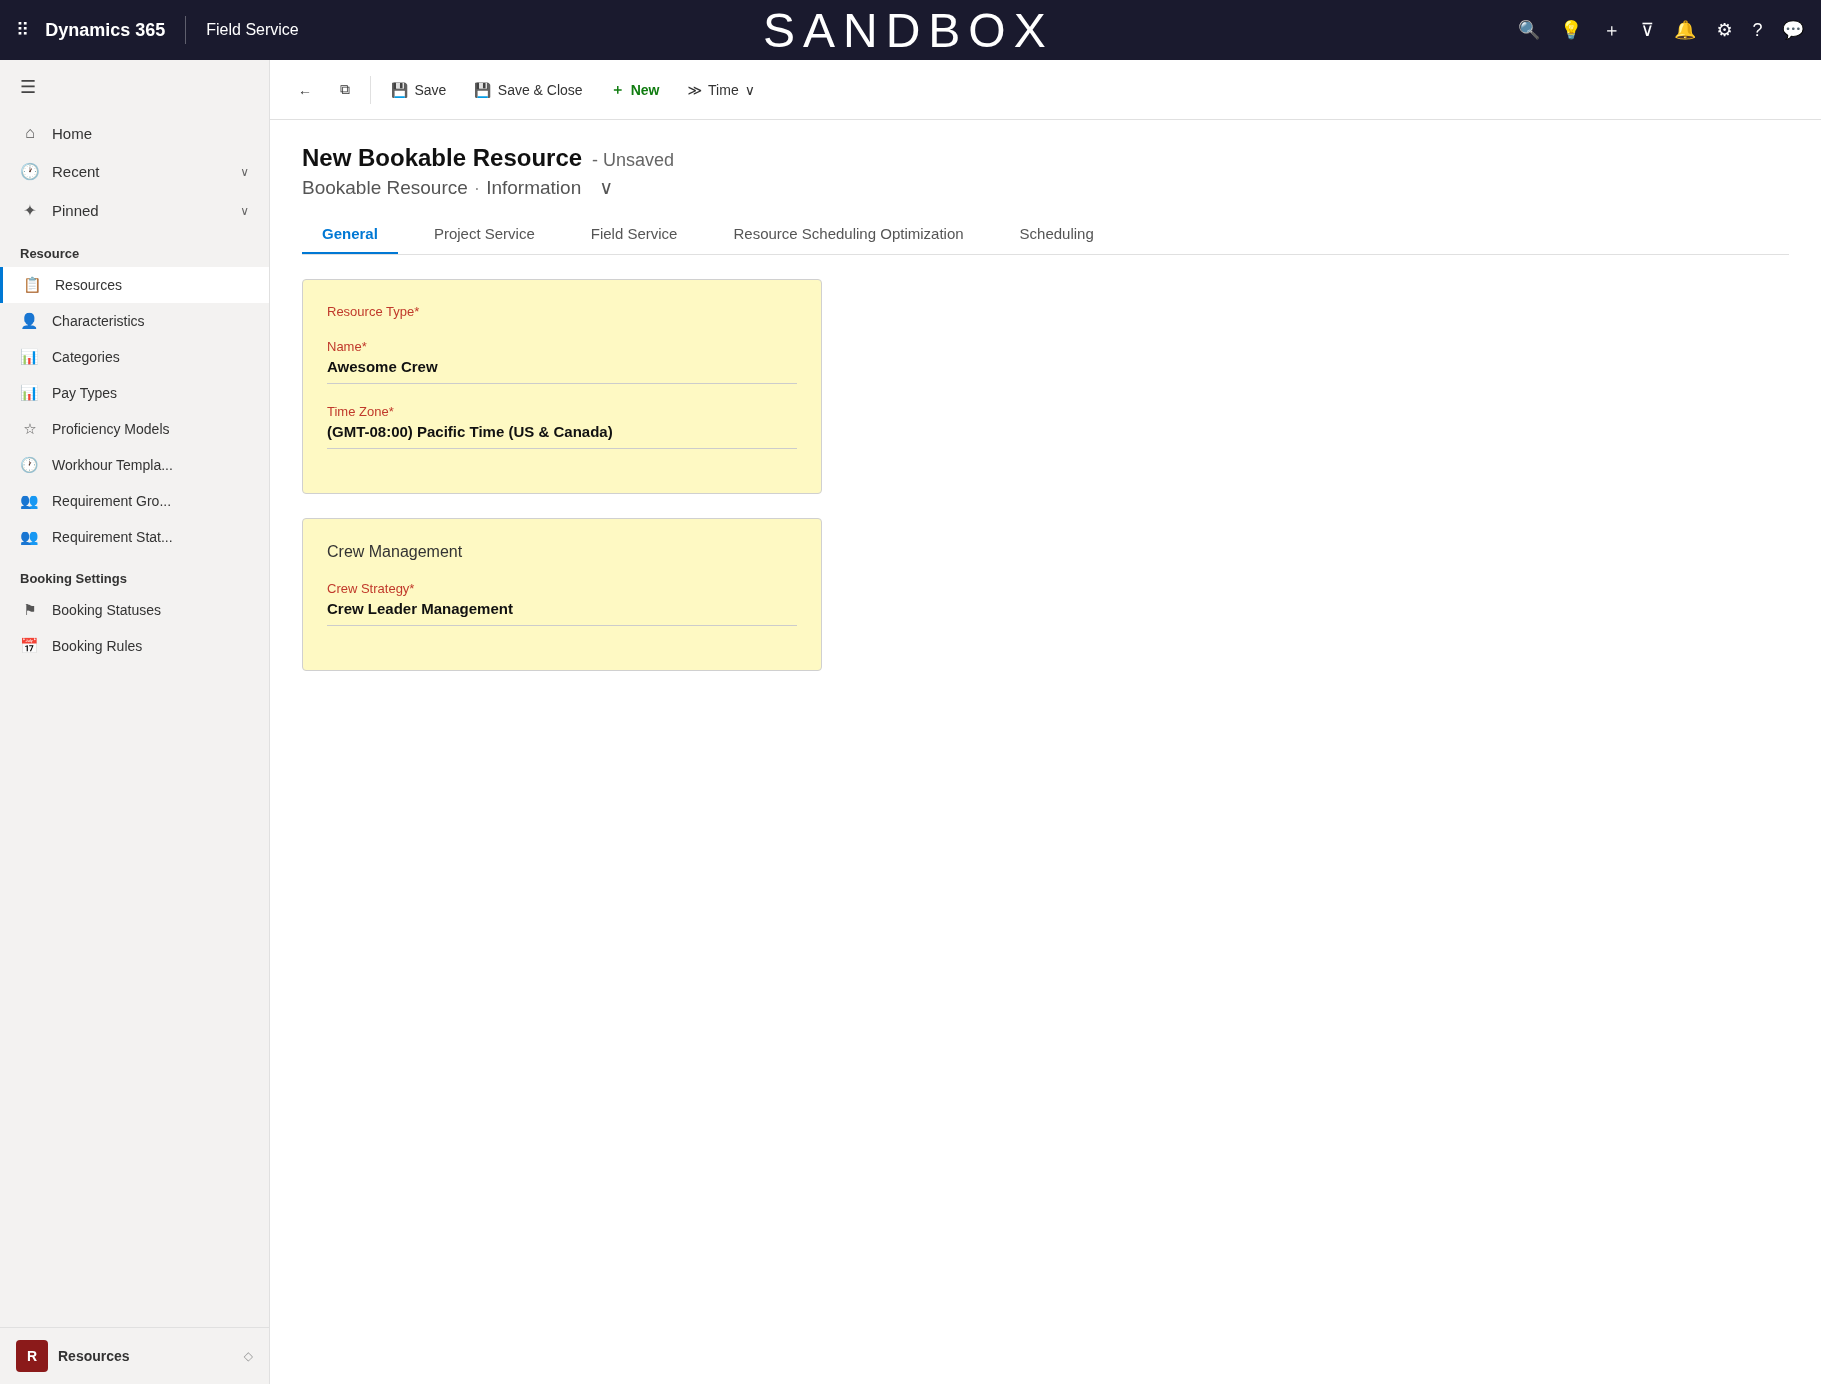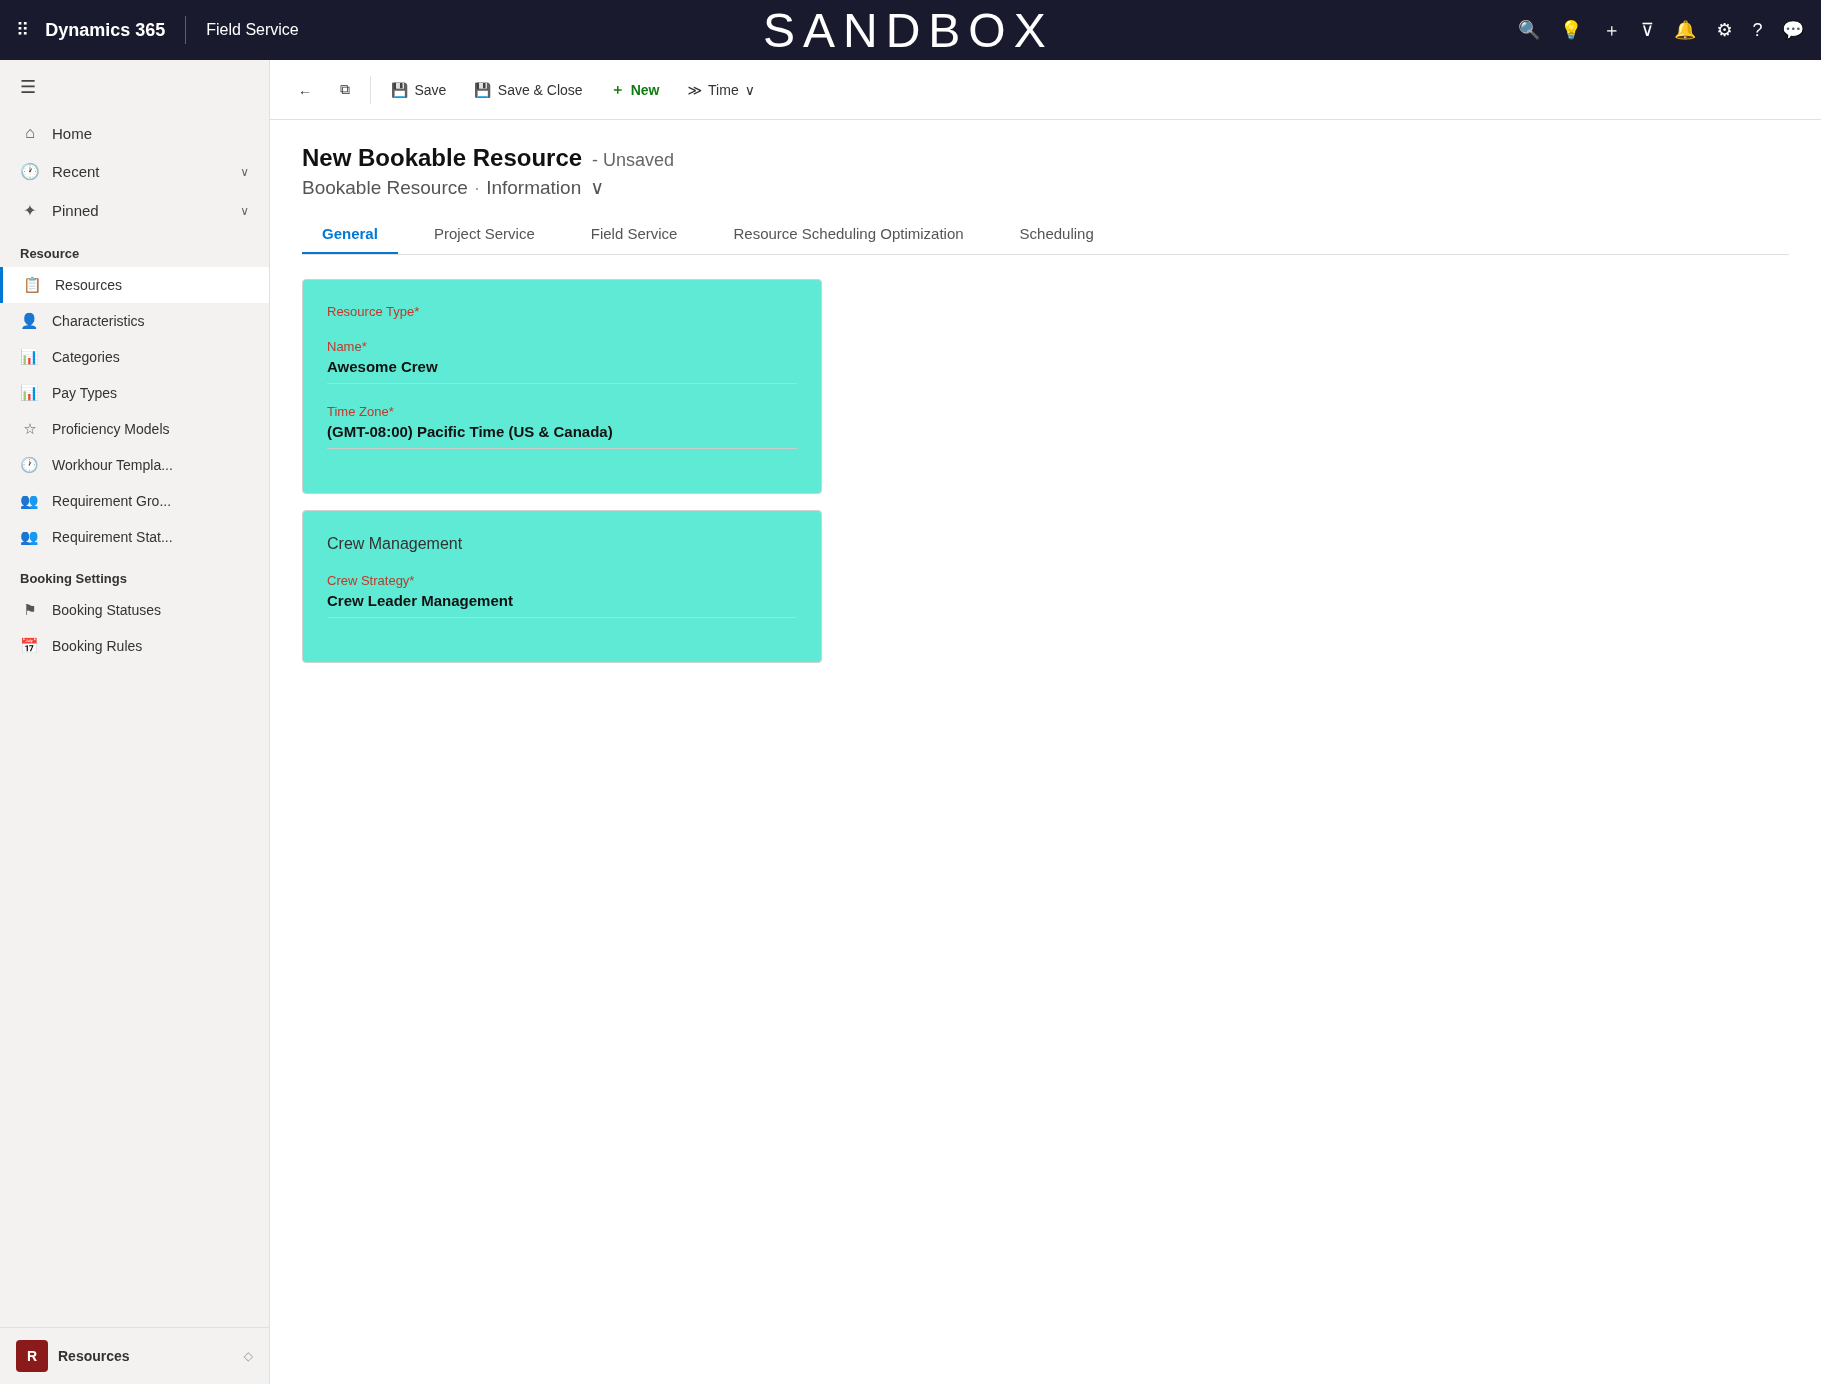--- a/index.html
+++ b/index.html
@@ -124,41 +124,41 @@
     
     .form-area { flex: 1; overflow-y: auto; padding: 24px 32px; }
 
     
     .page-header { margin-bottom: 8px; }
     .page-title-row { display: flex; align-items: baseline; gap: 10px; margin-bottom: 4px; }
     .page-title { font-size: 24px; font-weight: 600; color: #111; }
     .page-unsaved { font-size: 18px; color: #666; font-weight: 400; }
     .page-breadcrumb { display: flex; align-items: flex-end; gap: 6px; font-size: 19px; color: #555; }
     .page-breadcrumb .breadcrumb-separator { color: #999; }
-    .page-breadcrumb .breadcrumb-dropdown { display: flex; align-items: center; gap: 9px; cursor: pointer; }
+    .page-breadcrumb .breadcrumb-dropdown { display: flex; align-items: center; gap: 18px; cursor: pointer; }
 
     
     .tabs { display: flex; gap: 16px; border-bottom: 1px solid #e0e0e0; margin-bottom: 24px; margin-top: 16px; }
     .tab {
       padding: 10px 20px;
       font-size: 15px;
       color: #555;
       cursor: pointer;
       border-bottom: 2px solid transparent;
       white-space: nowrap;
     }
     .tab.active { color: #0078d4; border-bottom: 2px solid #0078d4; font-weight: 600; }
 
     
     .form-section {
       border: 1px solid #d0d0d0;
       border-radius: 4px;
       padding: 24px;
-      margin-bottom: 16px;
-      background: #5eead4;
+      margin-bottom: 24px;
+      background: #fef9c3;
       max-width: 520px;
     }
     .form-section-title {
       font-size: 16px;
       font-weight: 400;
       color: #333;
       margin-bottom: 20px;
     }
     .form-field { margin-bottom: 20px; }
     .form-label {

